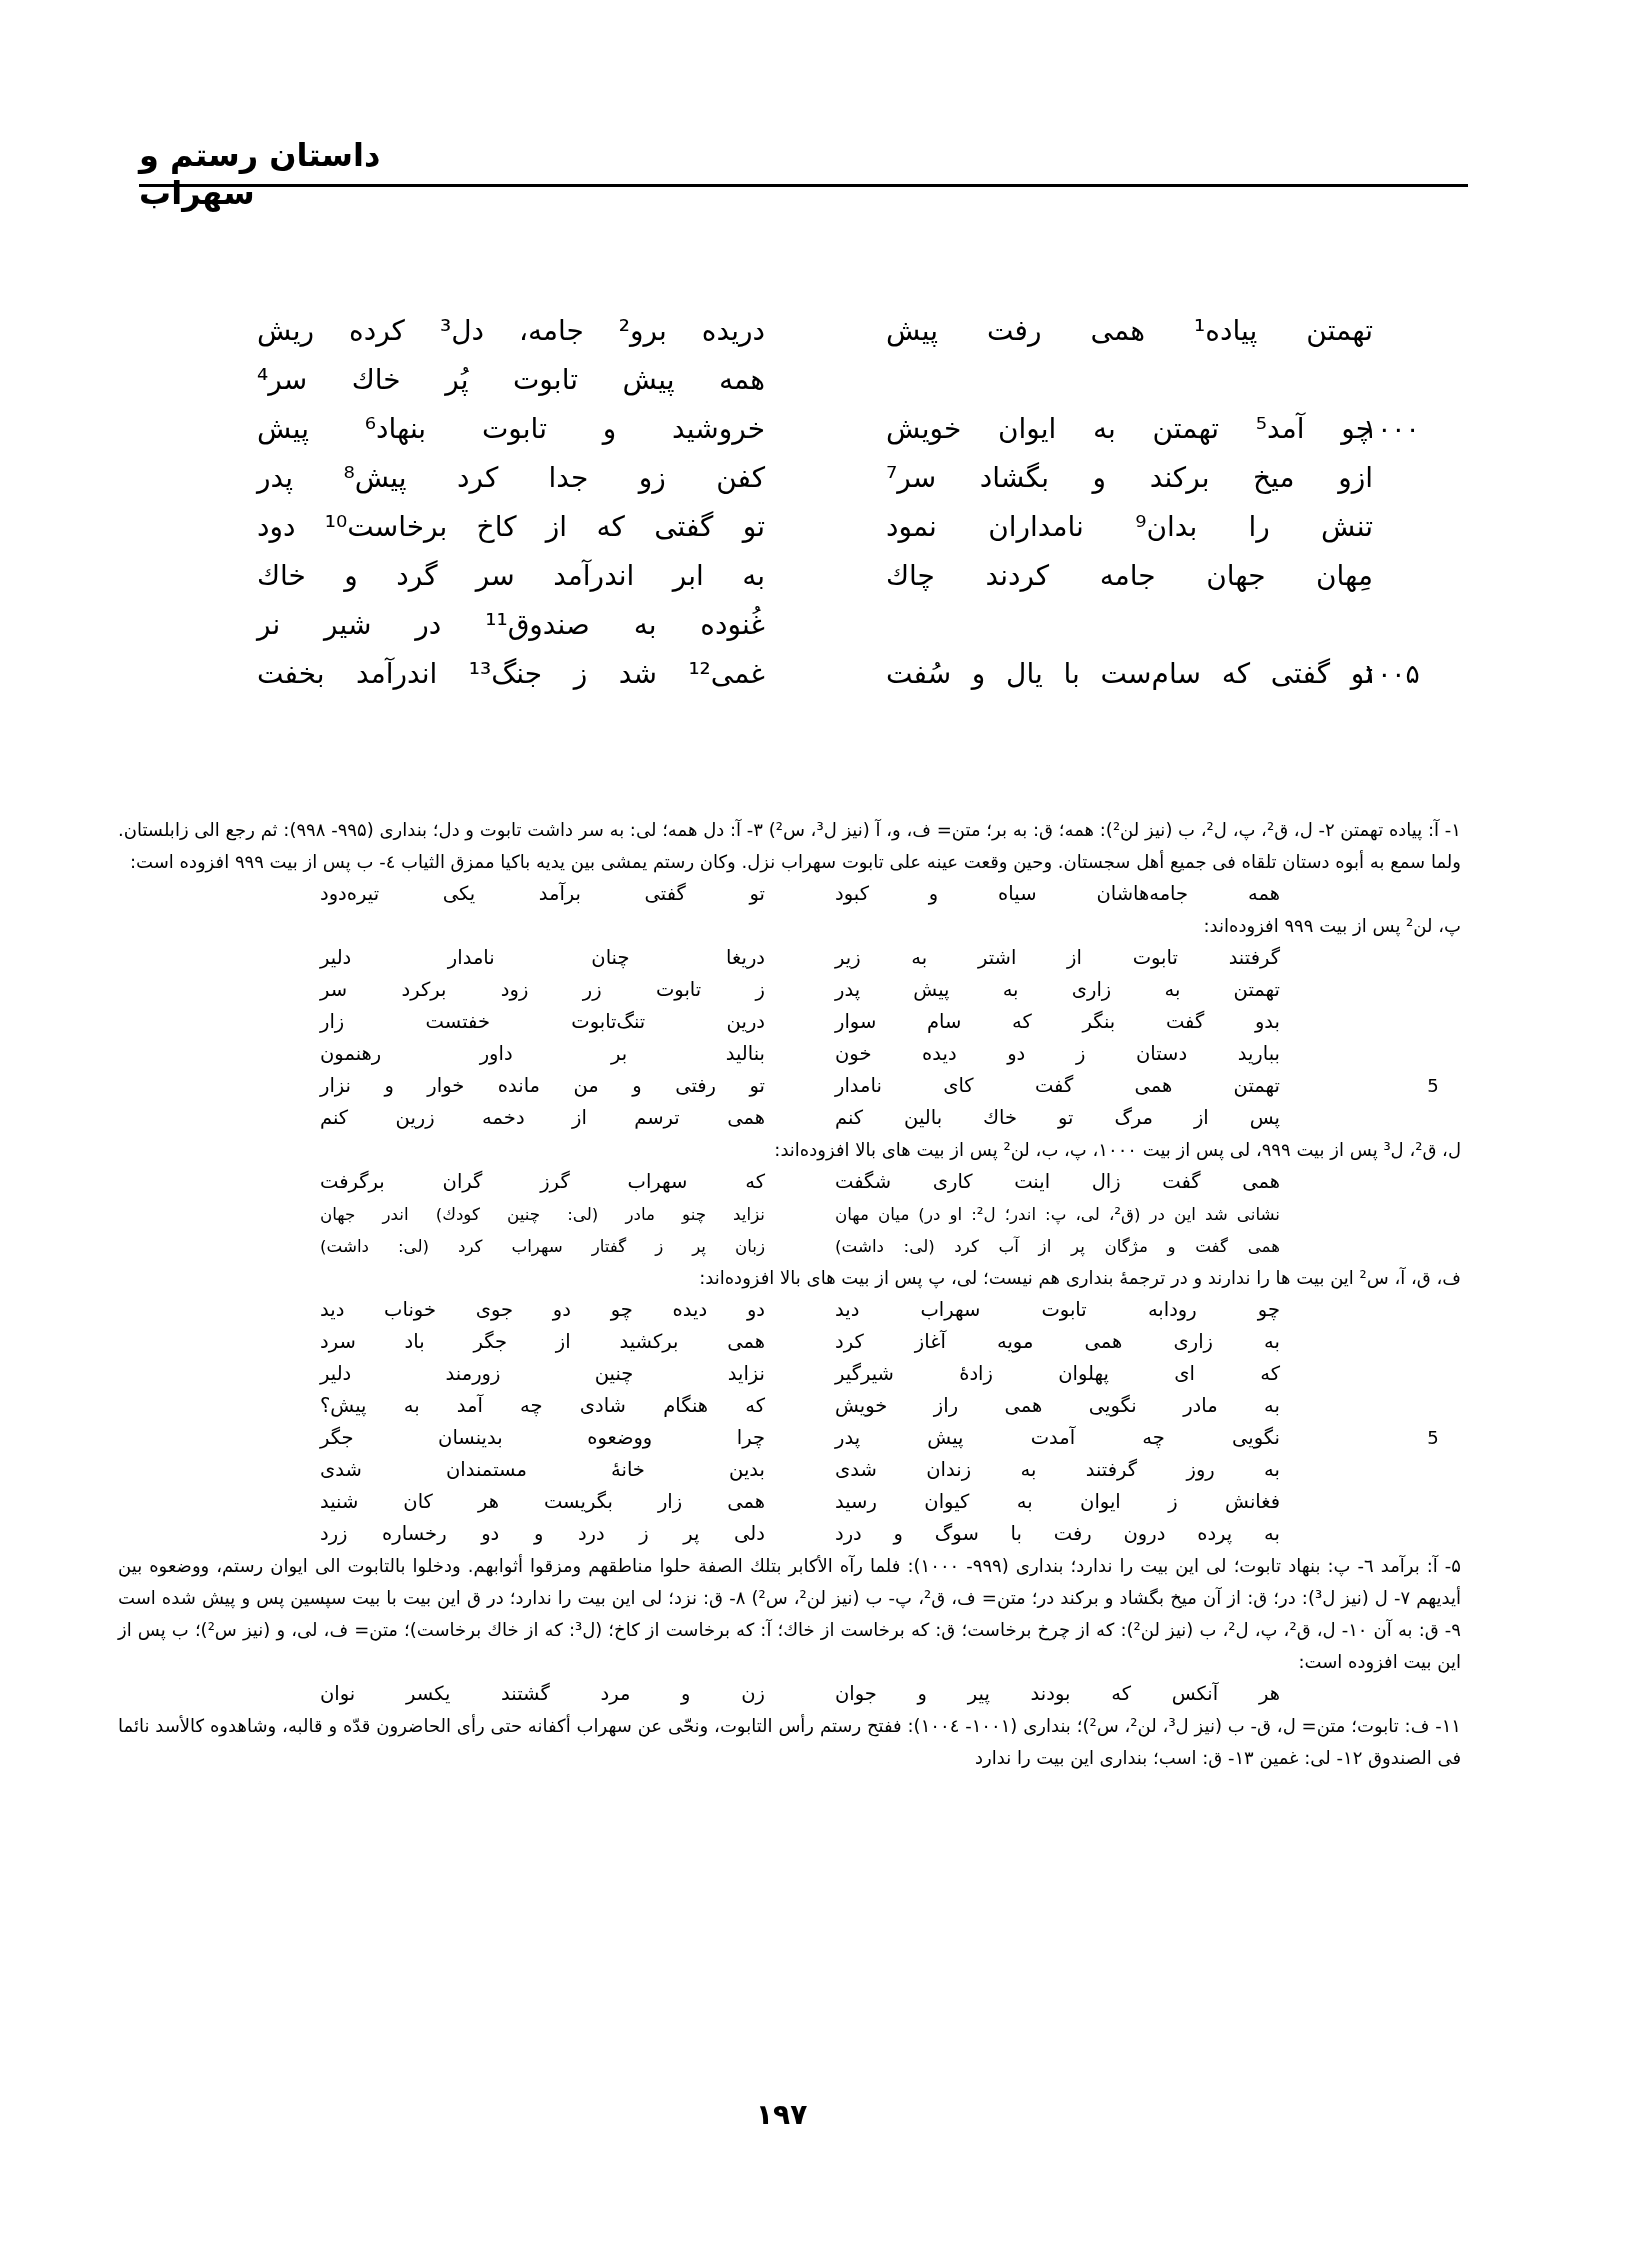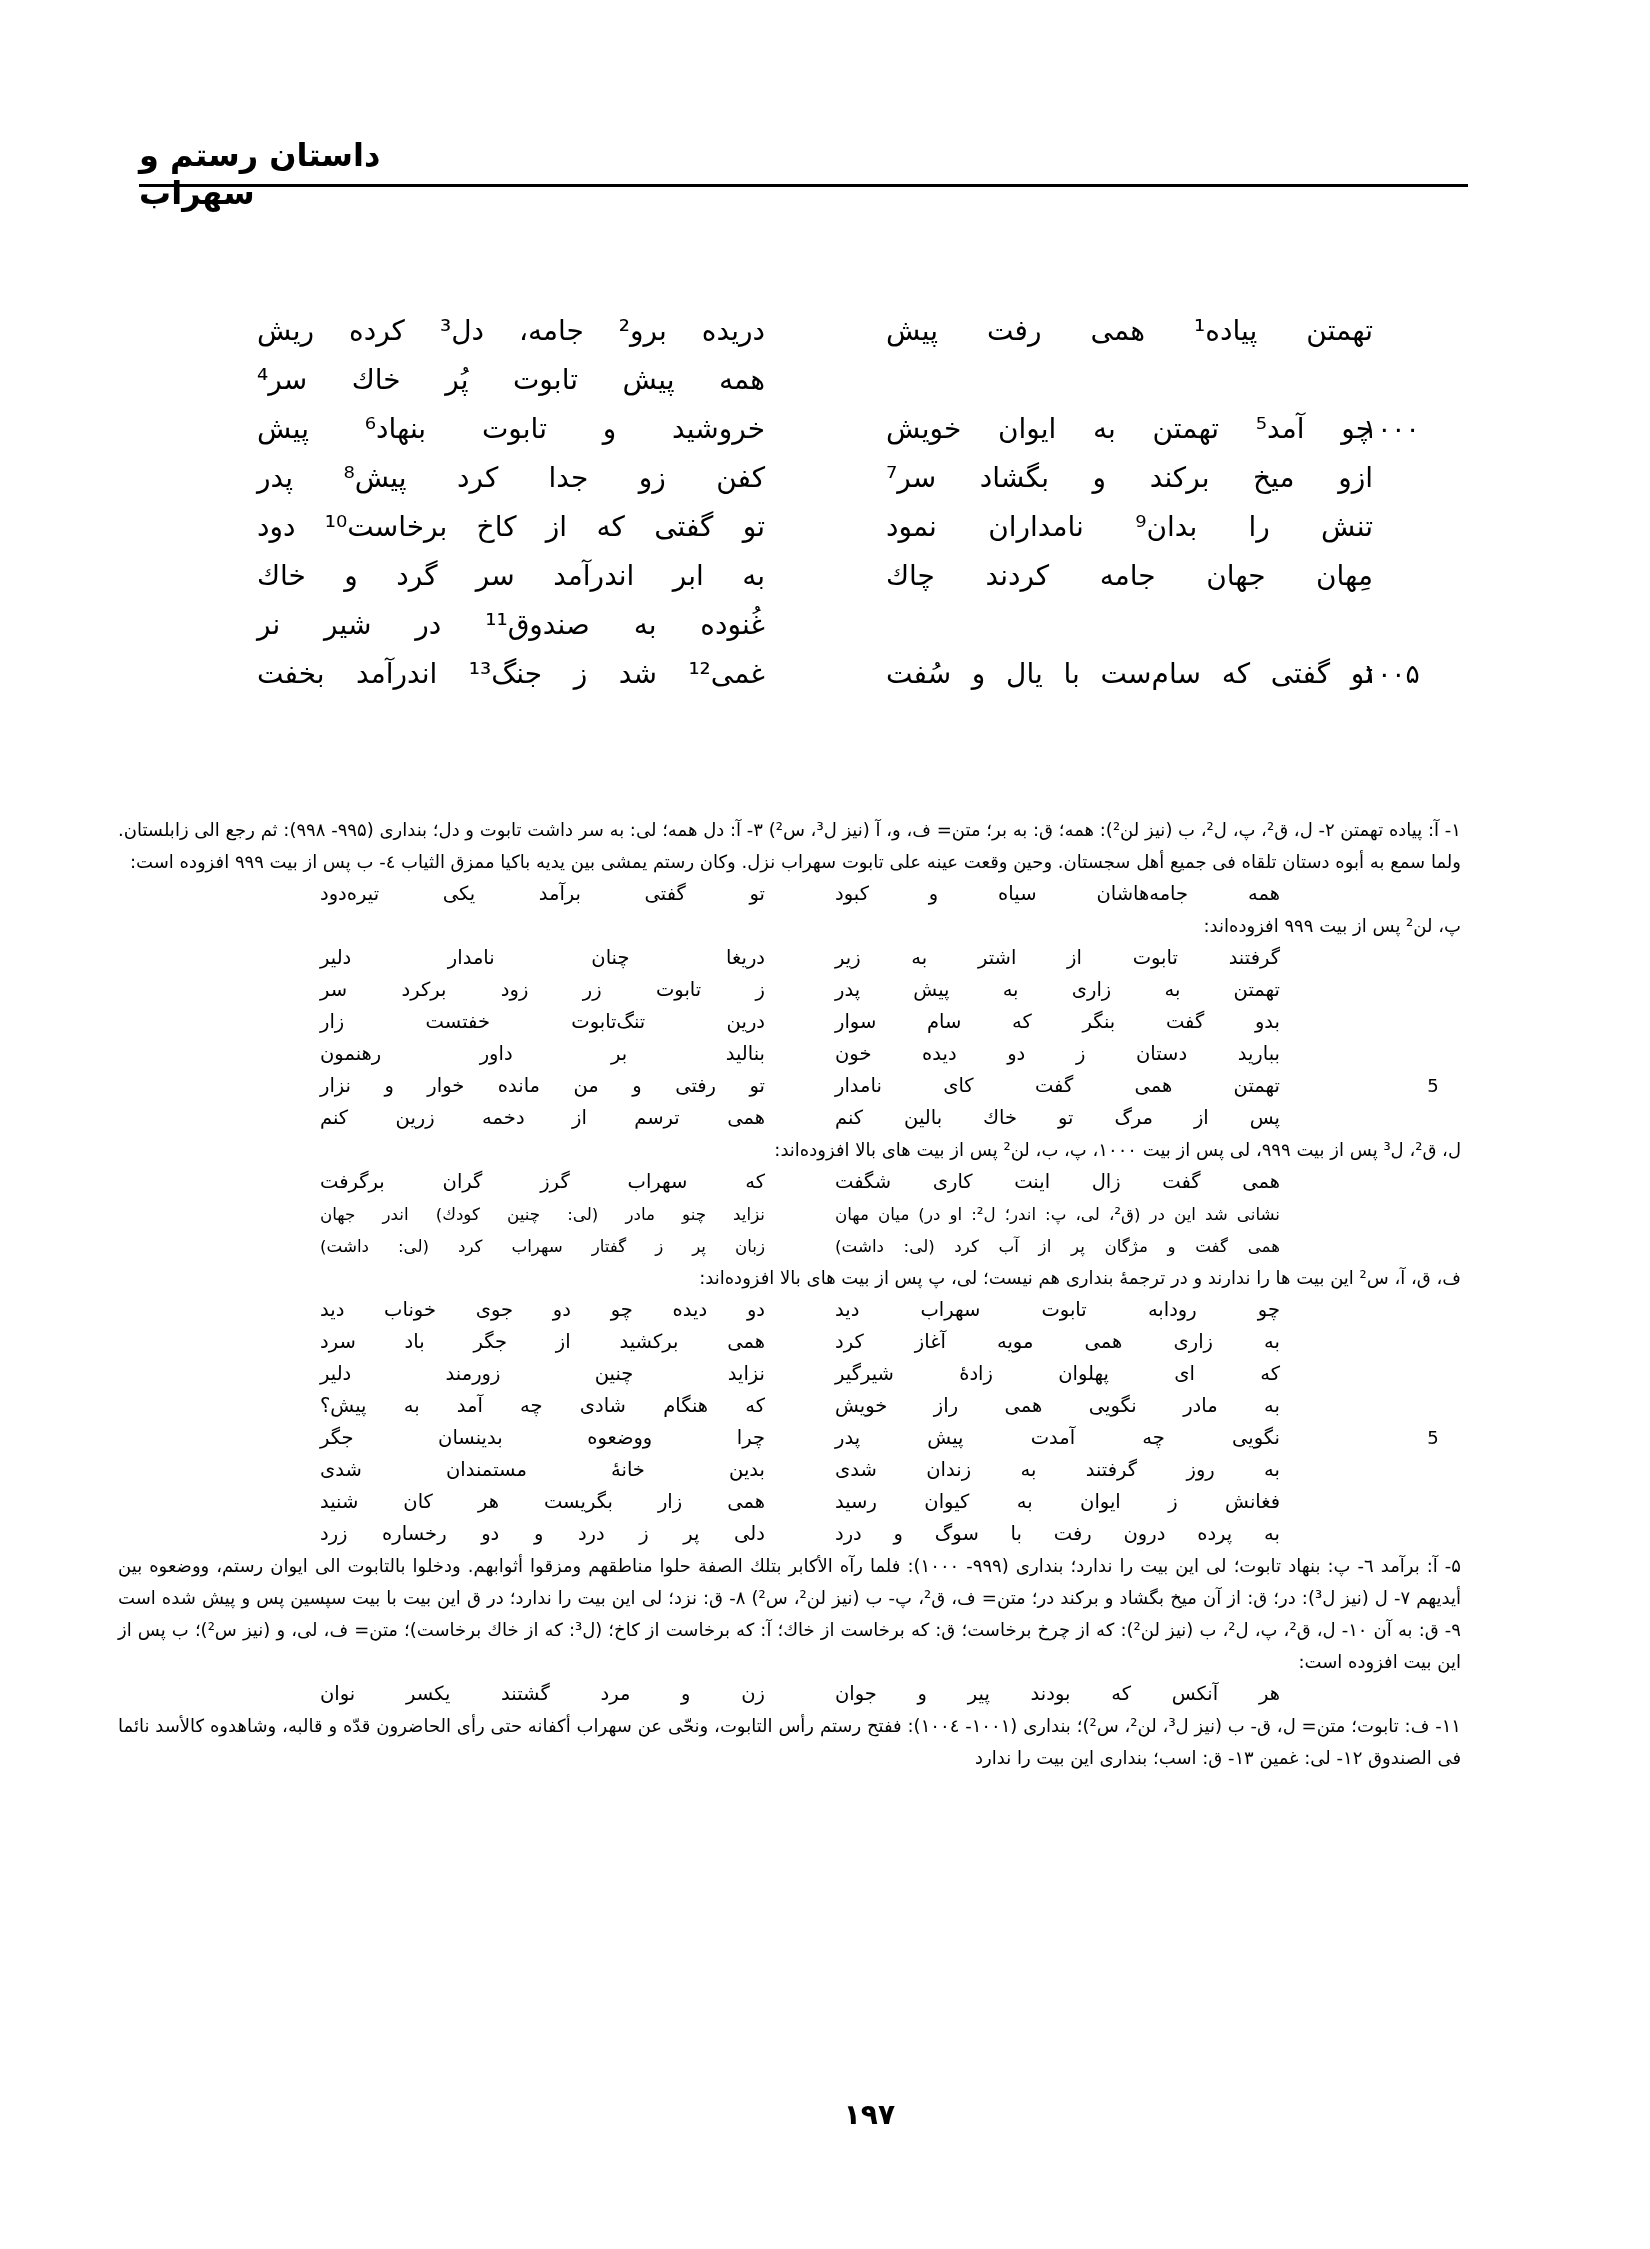--- a/index.html
+++ b/index.html
@@ -44,21 +44,21 @@
     white-space: nowrap; text-align: justify; text-align-last: justify;
     font-family: "DejaVu Sans", sans-serif;
   }
   .sub-right { left: 717px; width: 445px; }
   .sub-left { left: 202px; width: 445px; }
   .sub-num {
     position: absolute; left: 1294px; width: 42px; top: 0; line-height: 32px;
     font-size: 18px; text-align: center; font-family: "DejaVu Sans", sans-serif;
   }
   #page-number {
-    position: absolute; left: 756px; top: 2098px; width: 139px; text-align: right;
+    position: absolute; left: 756px; top: 2098px; width: 139px; text-align: left;
     font-size: 28px; font-weight: bold; font-family: "DejaVu Sans", sans-serif;
   }
 </style>
 </head>
 <body>
 
 <div id="header-title" class="rtl">داستان رستم و سهراب</div>
 <div id="header-rule"></div>
 
 <div class="poem">

